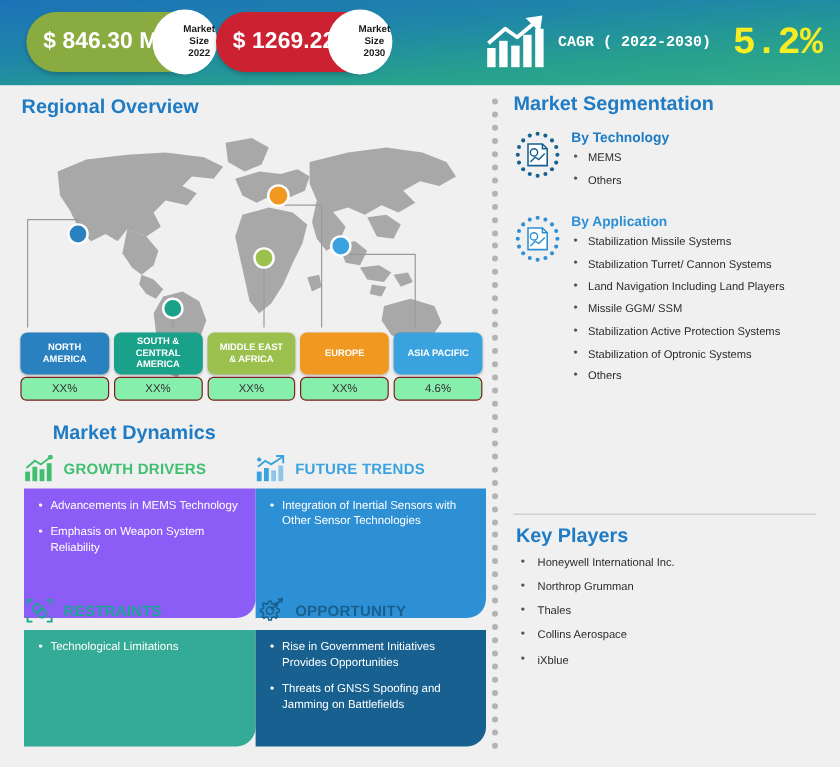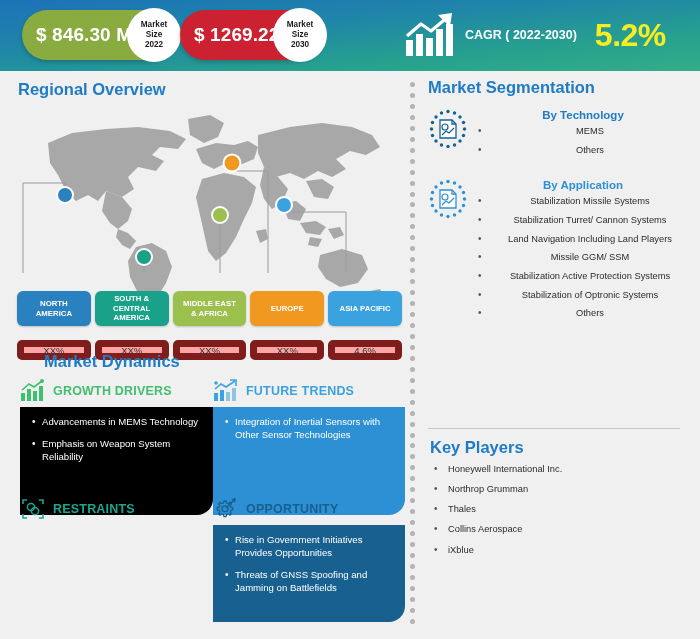--- a/index.html
+++ b/index.html
@@ -41,25 +41,25 @@
   .badge {
     position: absolute;
     right: -4px; top: -2px;
     width: 54px; height: 54px;
     border-radius: 50%;
     background: #ffffff;
     display: flex; flex-direction: column;
     align-items: center; justify-content: center;
     line-height: 1.18;
   }
-  .badge span { font-size: 8.2px; font-weight: bold; color: #1a1a1a; }
+  .badge span { font-size: 8.2px; font-weight: bold; color: #1a1a1a; padding-left: 24px; }
 
   .cagr-block {
     position: absolute; left: 404px; top: 6px;
-    display: flex; align-items: center; height: 58px;
+    display: flex; align-items: center; height: 58px; font-family: Liberation Mono, monospace;
   }
   .cagr-icon { width: 58px; height: 46px; }
   .cagr-label {
     color: #ffffff; font-size: 12.5px; font-weight: bold;
     margin-left: 3px; white-space: nowrap;
   }
   .cagr-value {
     color: #f8ed23; font-size: 32px; font-weight: bold;
     margin-left: 18px; letter-spacing: -0.5px; text-align: center;
   }
@@ -70,35 +70,35 @@
     font-size: 16.5px;
     font-weight: bold;
   }
 
   
   .regional { position: absolute; left: 18px; top: 80px; width: 385px; }
   .map-wrap { position: absolute; left: 10px; top: 105px; width: 395px; height: 230px; }
   .map-svg { position: absolute; left: 0; top: 0; }
 
   .region-row {
-    position: absolute; left: 17px; top: 291px;
+    position: absolute; left: 17px; top: 277px;
     width: 385px; display: flex; gap: 4px;
   }
   .region-card { width: 75px; }
   .region-head {
     height: 35px; border-radius: 6px;
     color: #ffffff; font-size: 7.8px; font-weight: bold;
     display: flex; flex-direction: column;
     align-items: center; justify-content: center;
     text-align: center; line-height: 1.25;
     box-shadow: 0 1px 2px rgba(0,0,0,0.2);
   }
   .region-pct {
-    margin-top: 14px; height: 20px;
-    background: #fca5a5; border: 7px solid #7f1d1d; border-radius: 5px;
+    margin-top: 2px; height: 20px;
+    background: #86efac; border: 1px solid #7f1d1d; border-radius: 5px;
     display: flex; align-items: center; justify-content: center;
     font-size: 9.5px; color: #333333;
   }
 
   
   .dynamics-title { position: absolute; left: 44px; top: 352px; }
   .dyn-grid {
     position: absolute; left: 20px; top: 378px;
     width: 410px;
     display: grid; grid-template-columns: 193px 192px;
@@ -116,40 +116,40 @@
   .dyn-box ul { list-style: none; }
   .dyn-box li {
     color: #ffffff; font-size: 9.6px; line-height: 1.35;
     margin-bottom: 9px; padding-left: 10px; position: relative;
   }
   .dyn-box li:last-child { margin-bottom: 0; }
   .dyn-box li::before {
     content: "•"; position: absolute; left: 0; top: -1px;
     font-size: 10px; color: #ffffff;
   }
-  .box-growth { background: #000000; height: 108px; }
+  .box-growth { background: #8b5cf6; height: 108px; }
   .box-trends { background: #2e90d4; height: 108px; }
   .box-restraints { background: #34ab96; height: 97px; }
   .box-opportunity { background: #17608f; height: 97px; }
 
   
   .dot-divider {
     position: absolute; left: 410px; top: 82px;
     width: 6px; height: 542px;
     display: flex; flex-direction: column; justify-content: space-between;
   }
   .dot-divider i {
     display: block; width: 5px; height: 5px;
     border-radius: 50%; background: #b3b3b3;
   }
 
   
   .right-col { position: absolute; left: 428px; top: 78px; width: 262px; }
   .seg-title { margin-bottom: 10px; }
-  .seg-group { display: flex; margin-bottom: 6px; text-align: center; }
+  .seg-group { display: flex; margin-bottom: 6px; }
   .seg-icon { width: 40px; height: 40px; flex-shrink: 0; margin-right: 8px; margin-top: 2px; }
   .seg-body { flex: 1; padding-top: 2px; }
   .seg-heading {
     font-size: 11.5px; font-weight: bold; color: #1e7bc4;
     margin-bottom: 5px;
   }
   .seg-body ul { list-style: none; }
   .seg-body li {
     font-size: 9.3px; color: #2b2b2b; line-height: 1.2;
     margin-bottom: 7.5px; padding-left: 14px; position: relative;
@@ -361,20 +361,25 @@
       <div class="dyn-head">
         <svg class="dyn-head-icon" viewBox="0 0 26 24">
           <path d="M3 7 V3 H7" stroke="#19a78f" stroke-width="1.6" fill="none"></path>
           <path d="M19 3 H23 V7" stroke="#19a78f" stroke-width="1.6" fill="none"></path>
           <path d="M23 17 V21 H19" stroke="#19a78f" stroke-width="1.6" fill="none"></path>
           <path d="M7 21 H3 V17" stroke="#19a78f" stroke-width="1.6" fill="none"></path>
           <circle cx="11" cy="10" r="3.6" stroke="#19a78f" stroke-width="1.5" fill="none"></circle>
           <circle cx="15" cy="14" r="3.6" stroke="#19a78f" stroke-width="1.5" fill="none"></circle>
         </svg>
         <span class="dyn-head-label" style="color:#19a78f">RESTRAINTS</span>
+      </div>
+      <div class="dyn-box box-restraints">
+        <ul>
+          <li>Technological Limitations</li>
+        </ul>
       </div>
     </div>
 
     <div class="dyn-cell">
       <div class="dyn-head">
         <svg class="dyn-head-icon" viewBox="0 0 26 24">
           <path d="M11 4 L13 4 L13.6 6 L15.4 6.6 L17 5.4 L18.4 6.8 L17.2 8.4 L17.8 10.2 L19.8 10.8 L19.8 12.8 L17.8 13.4 L17.2 15.2 L18.4 16.8 L17 18.2 L15.4 17 L13.6 17.6 L13 19.6 L11 19.6 L10.4 17.6 L8.6 17 L7 18.2 L5.6 16.8 L6.8 15.2 L6.2 13.4 L4.2 12.8 L4.2 10.8 L6.2 10.2 L6.8 8.4 L5.6 6.8 L7 5.4 L8.6 6.6 L10.4 6 Z" stroke="#17608f" stroke-width="1.3" fill="none"></path>
           <circle cx="12" cy="11.8" r="3" stroke="#17608f" stroke-width="1.3" fill="none"></circle>
           <path d="M13 11 L22 2" stroke="#17608f" stroke-width="1.6" fill="none"></path>
           <path d="M18 2 L23 1 L22 6 Z" fill="#17608f"></path>

